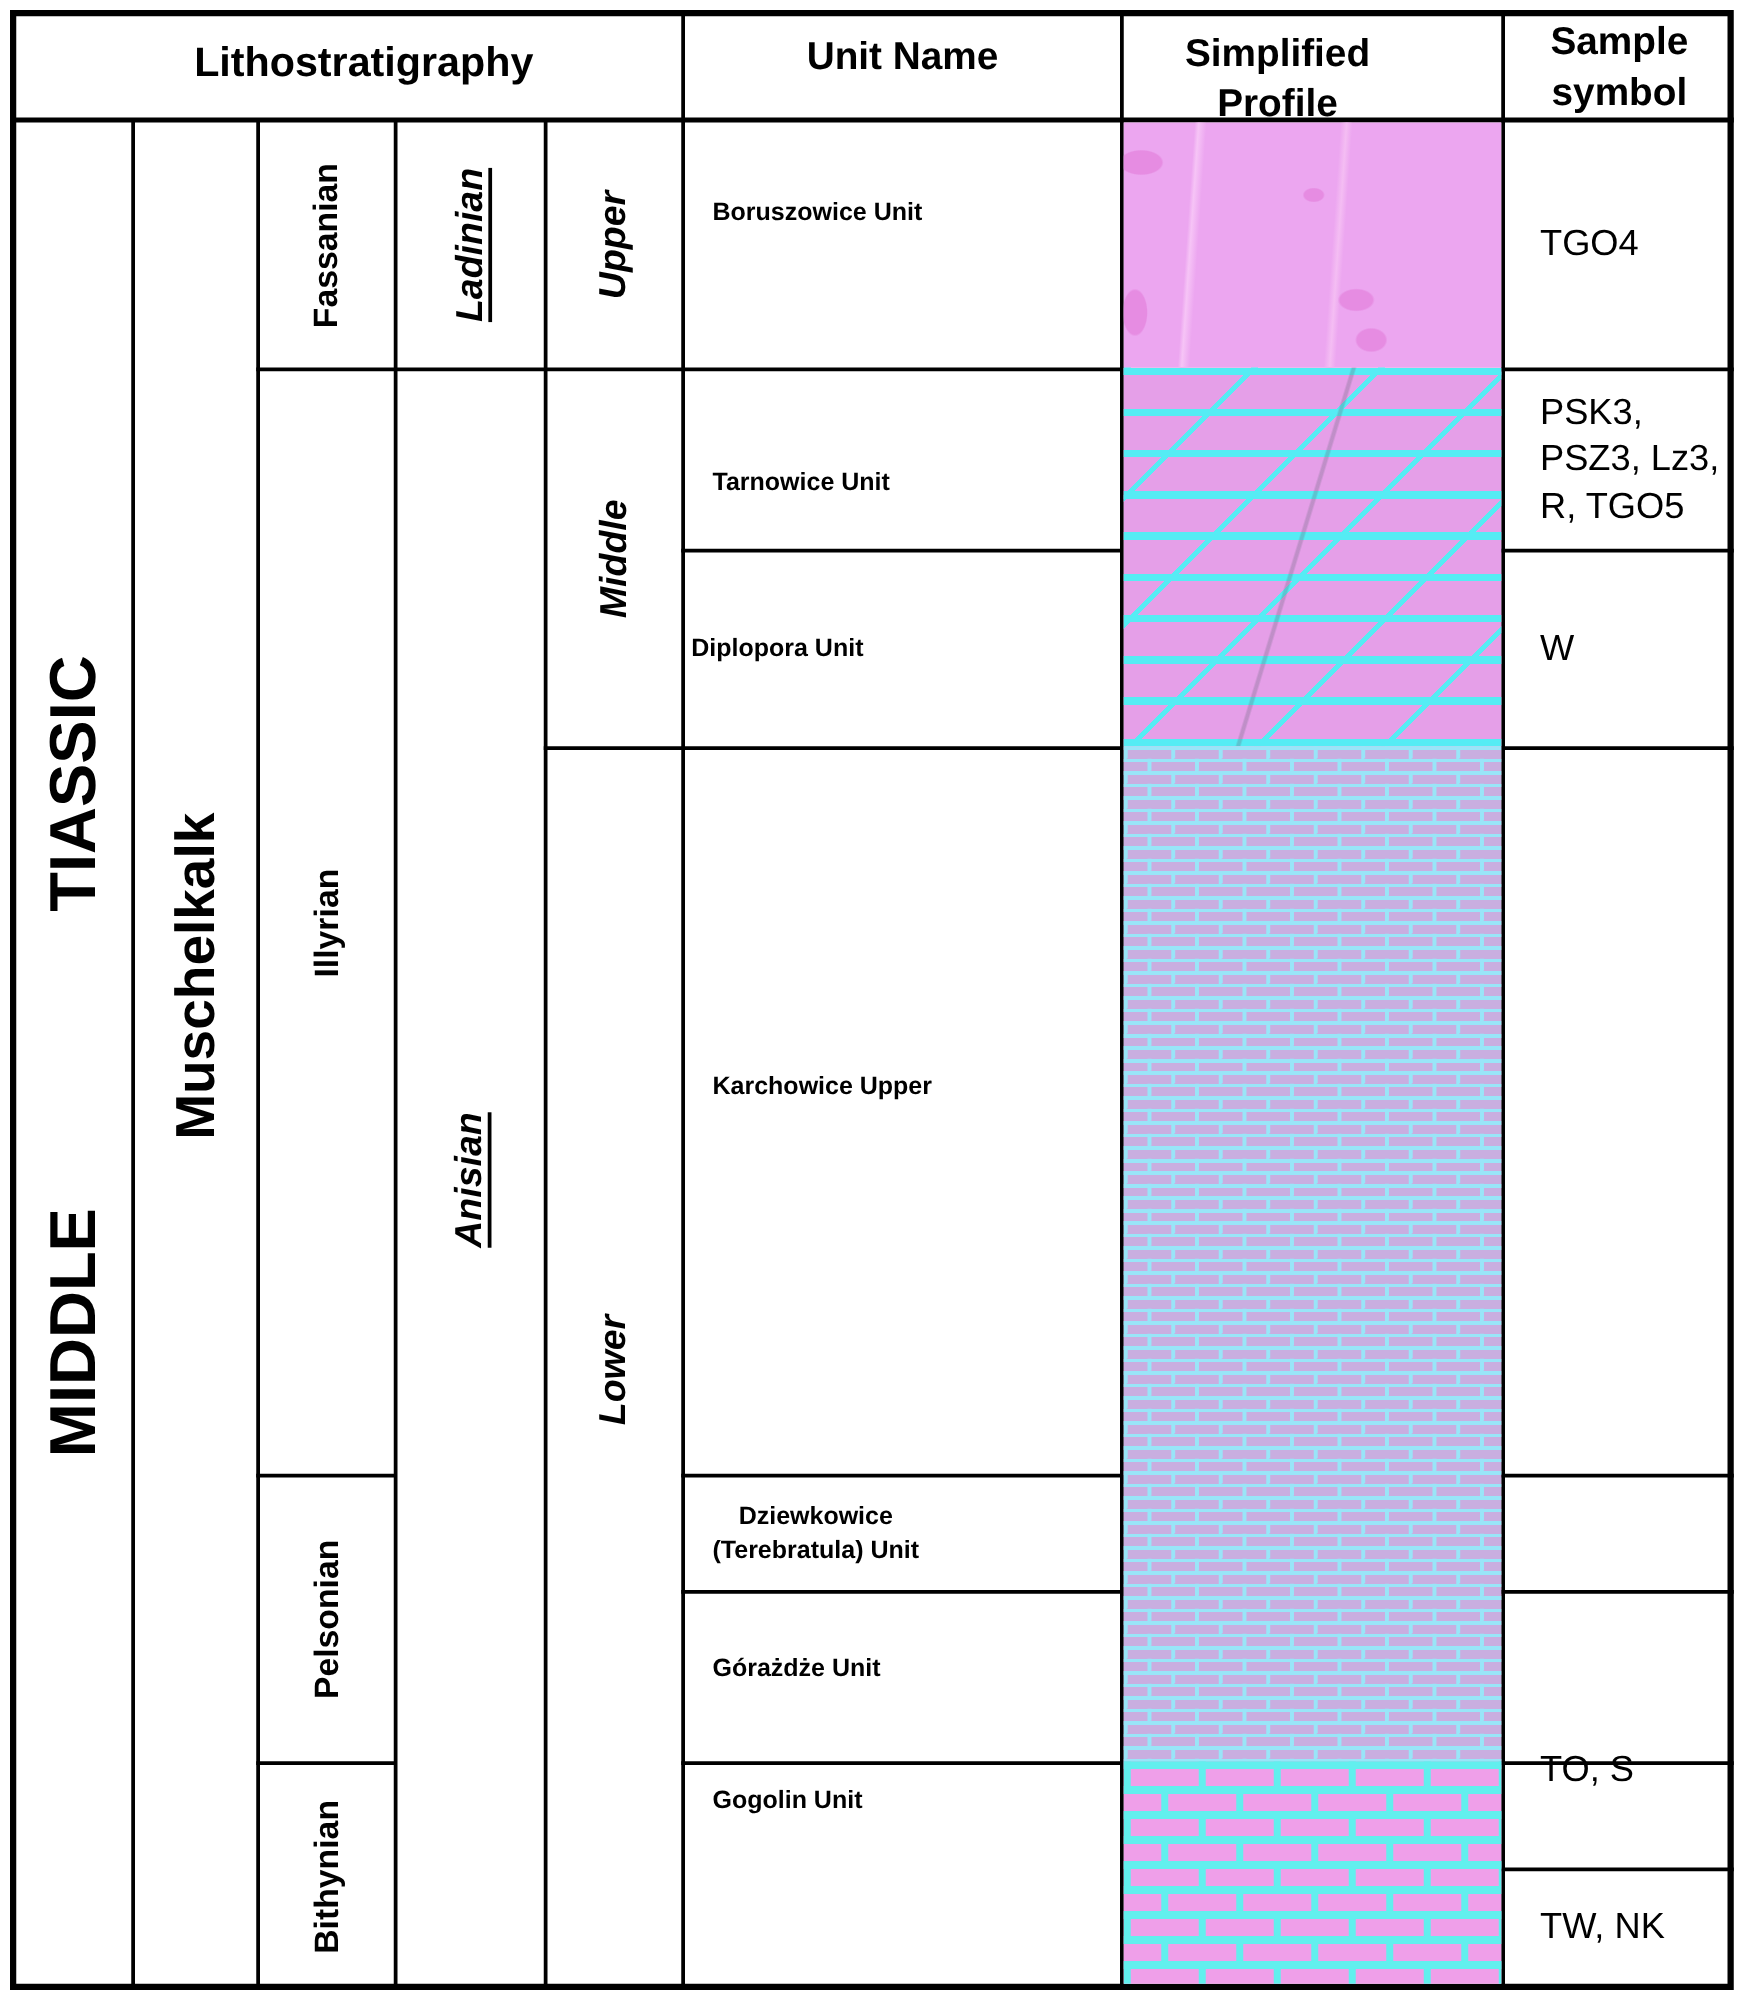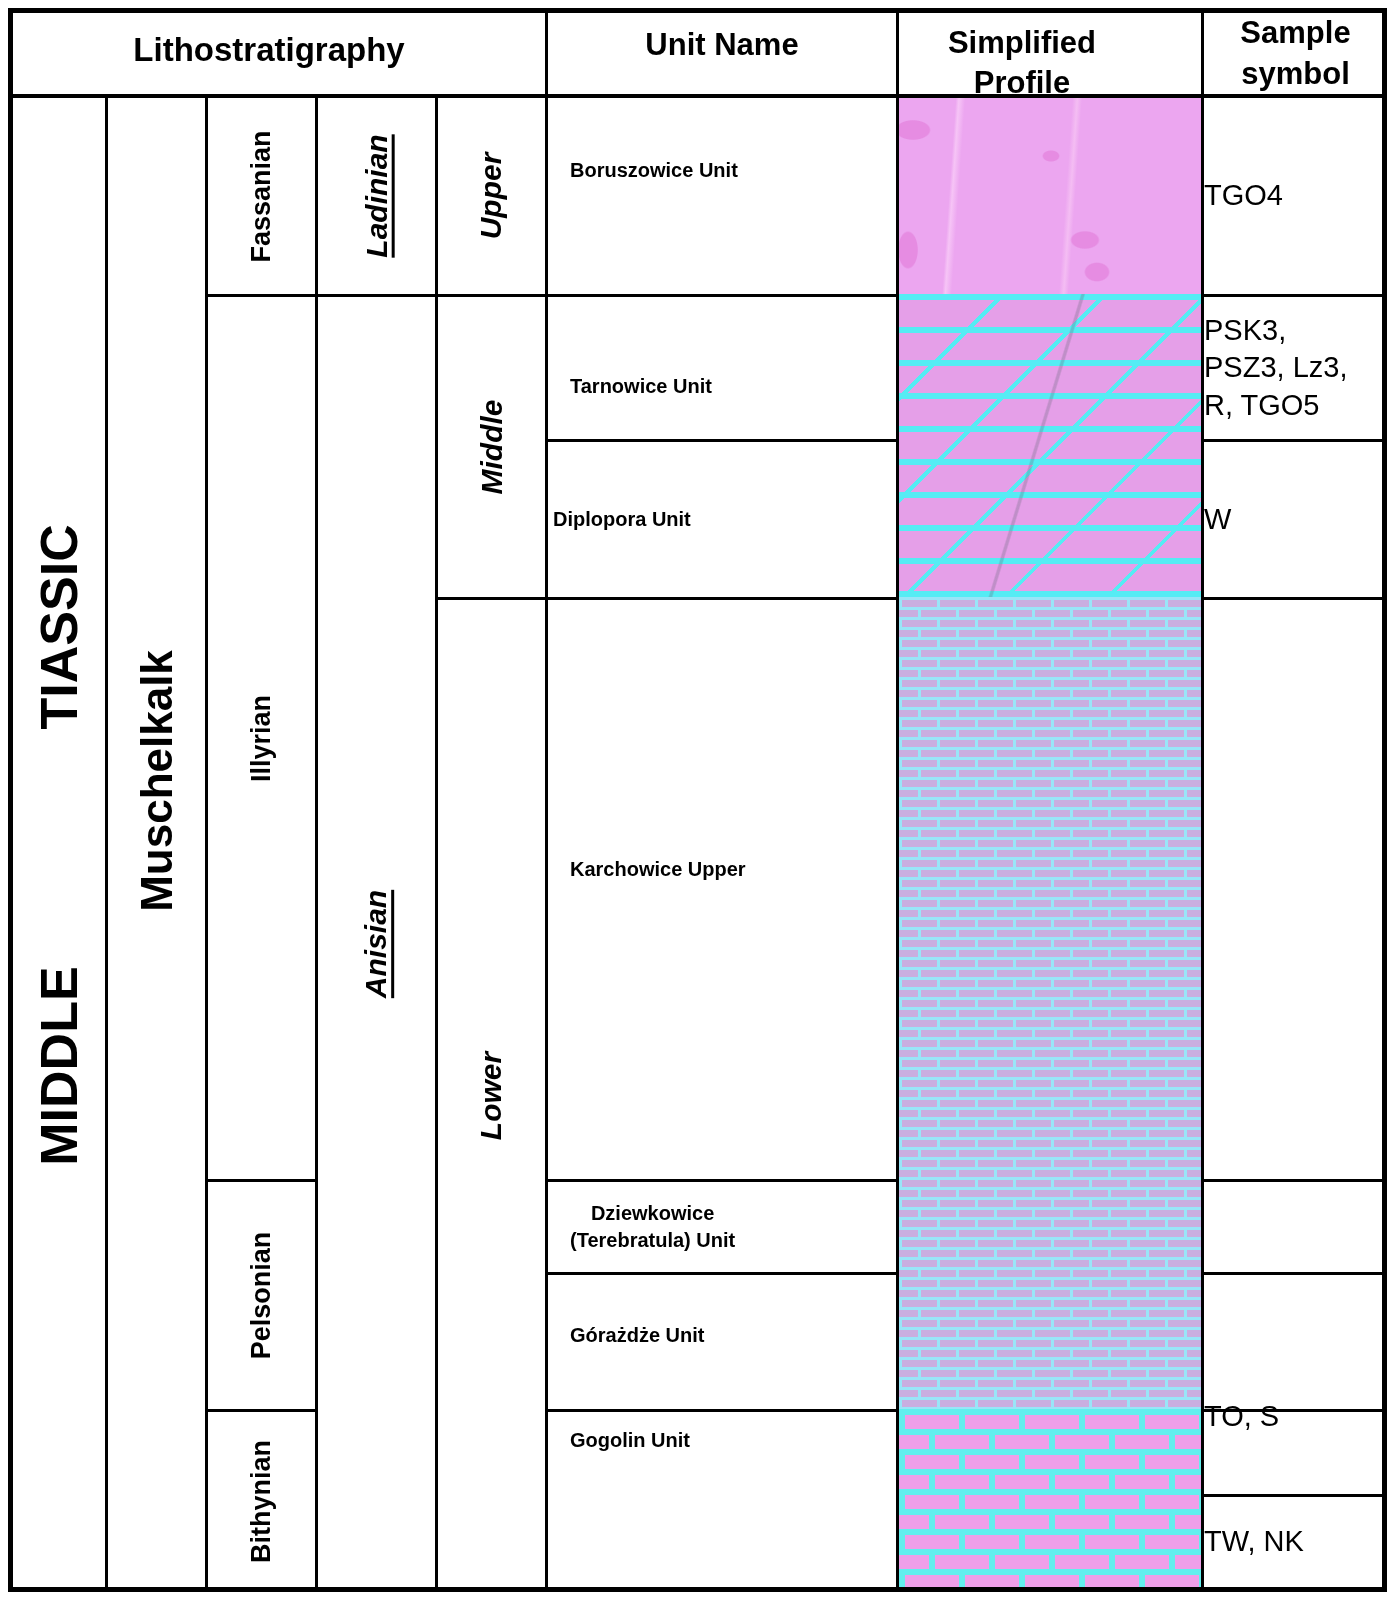--- a/index.html
+++ b/index.html
@@ -17,21 +17,21 @@
   .rot{justify-content:center;}
   .rtext{transform:rotate(-90deg);white-space:nowrap;}
   .system{font-size:52px;font-weight:bold;display:flex;align-items:baseline;}
   .sysgap{display:inline-block;width:237px;}
   .group{font-size:44px;font-weight:bold;transform:translateY(-64px) rotate(-90deg);}
   .stage{font-size:27px;font-weight:bold;}
   .series{font-size:30px;font-weight:bold;font-style:italic;
           text-decoration:underline;text-decoration-thickness:3px;text-underline-offset:5px;}
   .substage{font-size:30px;font-weight:bold;font-style:italic;}
   .unit{padding-left:22px;font-weight:bold;font-size:20px;line-height:1.35;text-align:center;}
-  .sample{padding-left:0;font-size:29px;font-weight:400;line-height:1.28;}
+  .sample{padding-left:28px;font-size:29px;font-weight:400;line-height:1.28;}
   .up26{transform:translateY(-26px);}
   .up20{transform:translateY(-20px);}
   .up46{transform:translateY(-46px);}
   .profile{position:absolute;left:899px;width:302px;}
   .p-violet{
     background:
       radial-gradient(28px 16px at 14px 32px, var(--violet-blob) 58%, #0000 64%),
       radial-gradient(16px 30px at 9px 152px, var(--violet-blob) 58%, #0000 64%),
       radial-gradient(24px 15px at 186px 142px, var(--violet-blob) 54%, #0000 62%),
       radial-gradient(21px 16px at 198px 174px, var(--violet-blob) 54%, #0000 62%),
@@ -87,21 +87,21 @@
   <div class="hl" style="left:545px;top:1179px;width:352px"></div>
   <div class="hl" style="left:1201px;top:1179px;width:186px"></div>
   <div class="hl" style="left:545px;top:1272px;width:352px"></div>
   <div class="hl" style="left:1201px;top:1272px;width:186px"></div>
   <div class="hl" style="left:205px;top:1409px;width:112px"></div>
   <div class="hl" style="left:545px;top:1409px;width:352px"></div>
   <div class="hl" style="left:1201px;top:1409px;width:186px"></div>
   <div class="hl" style="left:1201px;top:1494px;width:186px"></div>
 </div>
 
-<div class="cell hd hd-main" style="left:3px;top:13px;width:532px;height:75px">
+<div class="cell hd hd-main" style="left:25px;top:13px;width:532px;height:75px">
   <span>Lithostratigraphy</span>
 </div>
 <div class="cell hd" style="left:548px;top:13px;width:348px;height:65px">
   <span>Unit Name</span>
 </div>
 <div class="cell hd" style="left:871px;top:13px;width:302px;height:100px">
   <span>Simplified
 Profile</span>
 </div>
 <div class="cell hd" style="left:1204px;top:13px;width:183px;height:81px">

